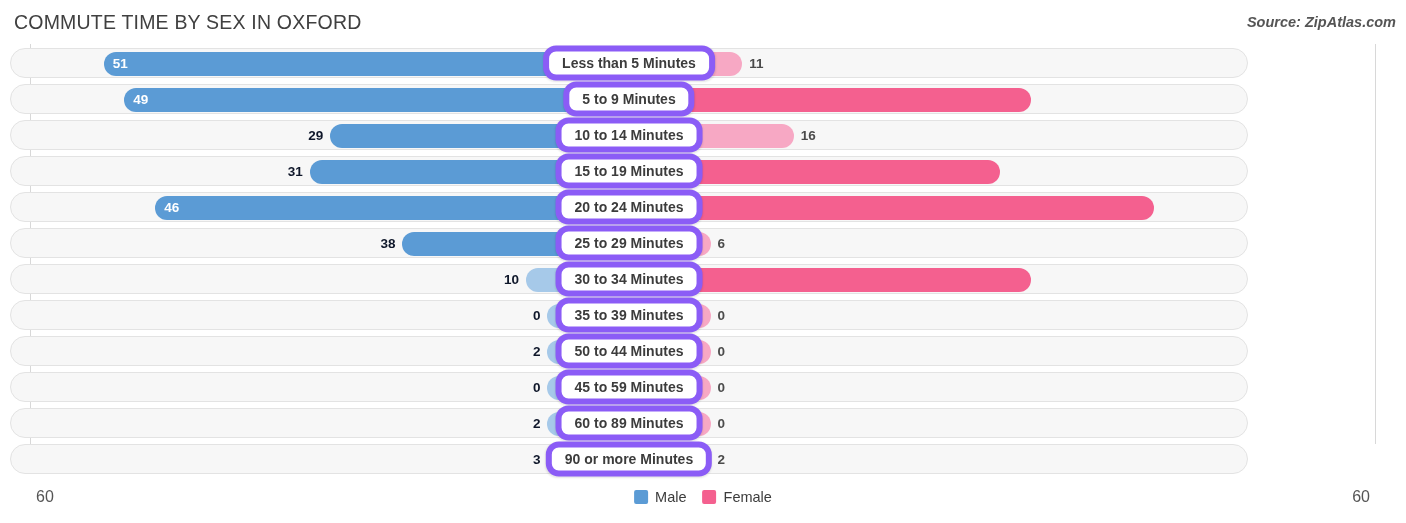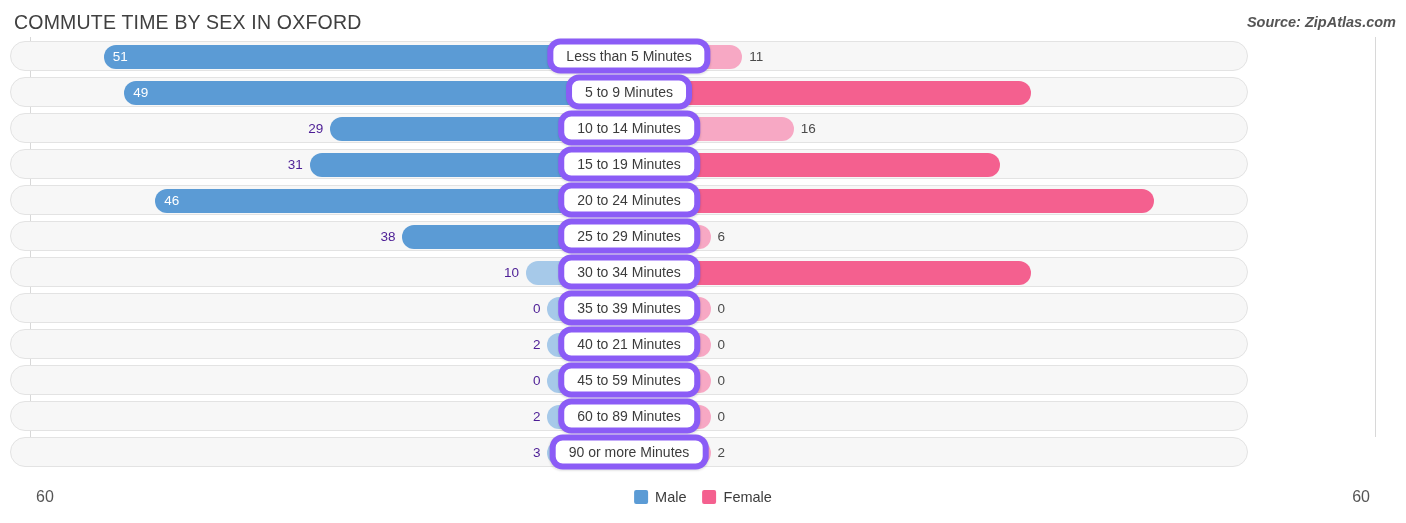--- a/index.html
+++ b/index.html
@@ -39,23 +39,24 @@
     font-style: italic;
     font-weight: bold;
     color: #555;
     white-space: nowrap;
   }
 
   
   .plot {
     position: absolute;
     left: 0;
-    top: 37px;
+    top: 44px;
     width: 1258px;
     height: 440px;
+    font-weight: bold;
   }
   .axis-line {
     position: absolute;
     top: 0;
     bottom: 40px;
     width: 1px;
     background: #d8d8d8;
   }
   .axis-left  { left: 30px; }
   .axis-right { left: 1375px; }
@@ -109,21 +110,21 @@
     font-size: 13.5px;
     white-space: nowrap;
   }
   .bar-val.inside-left {
     left: 9px;
     color: #ffffff;
   }
   .bar-val.outside-left {
     right: 100%;
     margin-right: 7px;
-    color: #4c1d95;
+    color: #0f172a;
   }
   .bar-val.inside-right {
     right: 9px;
     color: #ffffff;
     margin-top: 32px;
   }
   .bar-val.outside-right {
     left: 100%;
     margin-left: 7px;
     color: #4b4b4b;
@@ -310,21 +311,21 @@
         <div class="bar-wrap left">
           <div class="bar left" style="width: 13.2%; background: rgb(166, 201, 233);">
             <span class="bar-val outside-left">2</span>
           </div>
         </div>
         <div class="bar-wrap right">
           <div class="bar right" style="width: 13.2%; background: rgb(247, 168, 196);">
             <span class="bar-val outside-right">0</span>
           </div>
         </div>
-        <div class="cat-label">40 to 21 Minutes</div>
+        <div class="cat-label">50 to 44 Minutes</div>
       </div>
       <div class="row">
         <div class="bar-wrap left">
           <div class="bar left" style="width: 13.2%; background: rgb(166, 201, 233);">
             <span class="bar-val outside-left">0</span>
           </div>
         </div>
         <div class="bar-wrap right">
           <div class="bar right" style="width: 13.2%; background: rgb(247, 168, 196);">
             <span class="bar-val outside-right">0</span>

